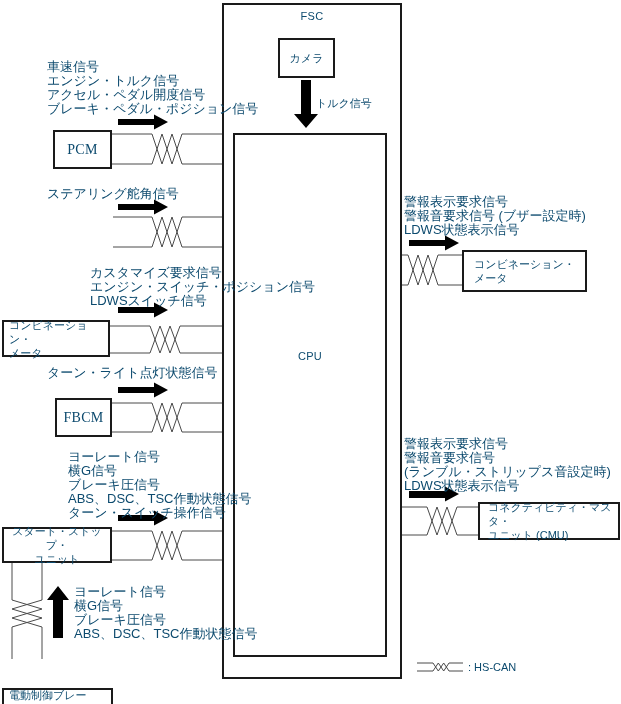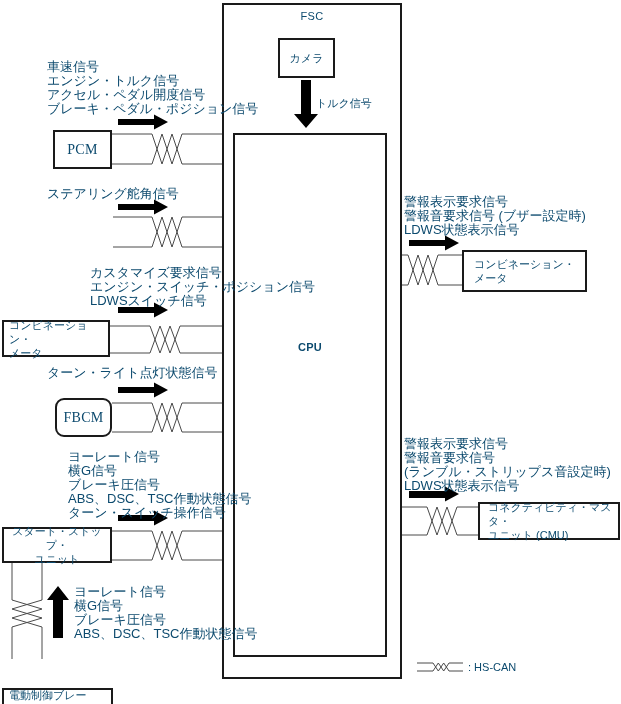--- a/index.html
+++ b/index.html
@@ -96,21 +96,21 @@
 
   <div class="box outline" style="left:222px;top:3px;width:180px;height:676px;"></div>
   <div class="lbl latin ctr" style="left:222px;top:9px;width:180px;">FSC</div>
 
   <div class="box center" style="left:278px;top:38px;width:57px;height:40px;">
     <span>カメラ</span>
   </div>
   <div class="lbl" style="left:316px;top:96px;">トルク信号</div>
 
   <div class="box outline" style="left:233px;top:133px;width:154px;height:524px;"></div>
-  <div class="lbl latin ctr" style="left:233px;top:340px;width:154px;font-weight:bold;">CPU</div>
+  <div class="lbl latin ctr" style="left:233px;top:349px;width:154px;">CPU</div>
 
   <div class="sig" style="left:47px;top:60px;">車速信号
 エンジン・トルク信号
 アクセル・ペダル開度信号
 ブレーキ・ペダル・ポジション信号</div>
   <div class="sig" style="left:47px;top:187px;">ステアリング舵角信号</div>
   <div class="sig" style="left:46px;top:266px;margin-left:44px;">カスタマイズ要求信号
 エンジン・スイッチ・ポジション信号
 LDWSスイッチ信号</div>
   <div class="sig" style="left:47px;top:366px;">ターン・ライト点灯状態信号</div>
@@ -124,21 +124,21 @@
 ブレーキ圧信号
 ABS、DSC、TSC作動状態信号</div>
 
   <div class="box center latin" style="left:53px;top:130px;width:59px;height:39px;">
     <span>PCM</span>
   </div>
   <div class="box" style="left:2px;top:320px;width:108px;height:37px;">
     <span>コンビネーション・
 メータ</span>
   </div>
-  <div class="box center latin" style="left:55px;top:398px;width:57px;height:39px;border-radius:9px;">
+  <div class="box center latin" style="left:55px;top:398px;width:57px;height:39px;">
     <span>FBCM</span>
   </div>
   <div class="box" style="left:2px;top:527px;width:110px;height:36px;text-align:center;">
     <span>スタート・ストップ・
 ユニット</span>
   </div>
   <div class="box" style="left:2px;top:659px;width:111px;height:41px;margin-top:29px;">
     <span>電動制御ブレーキ・
 ユニット</span>
   </div>

